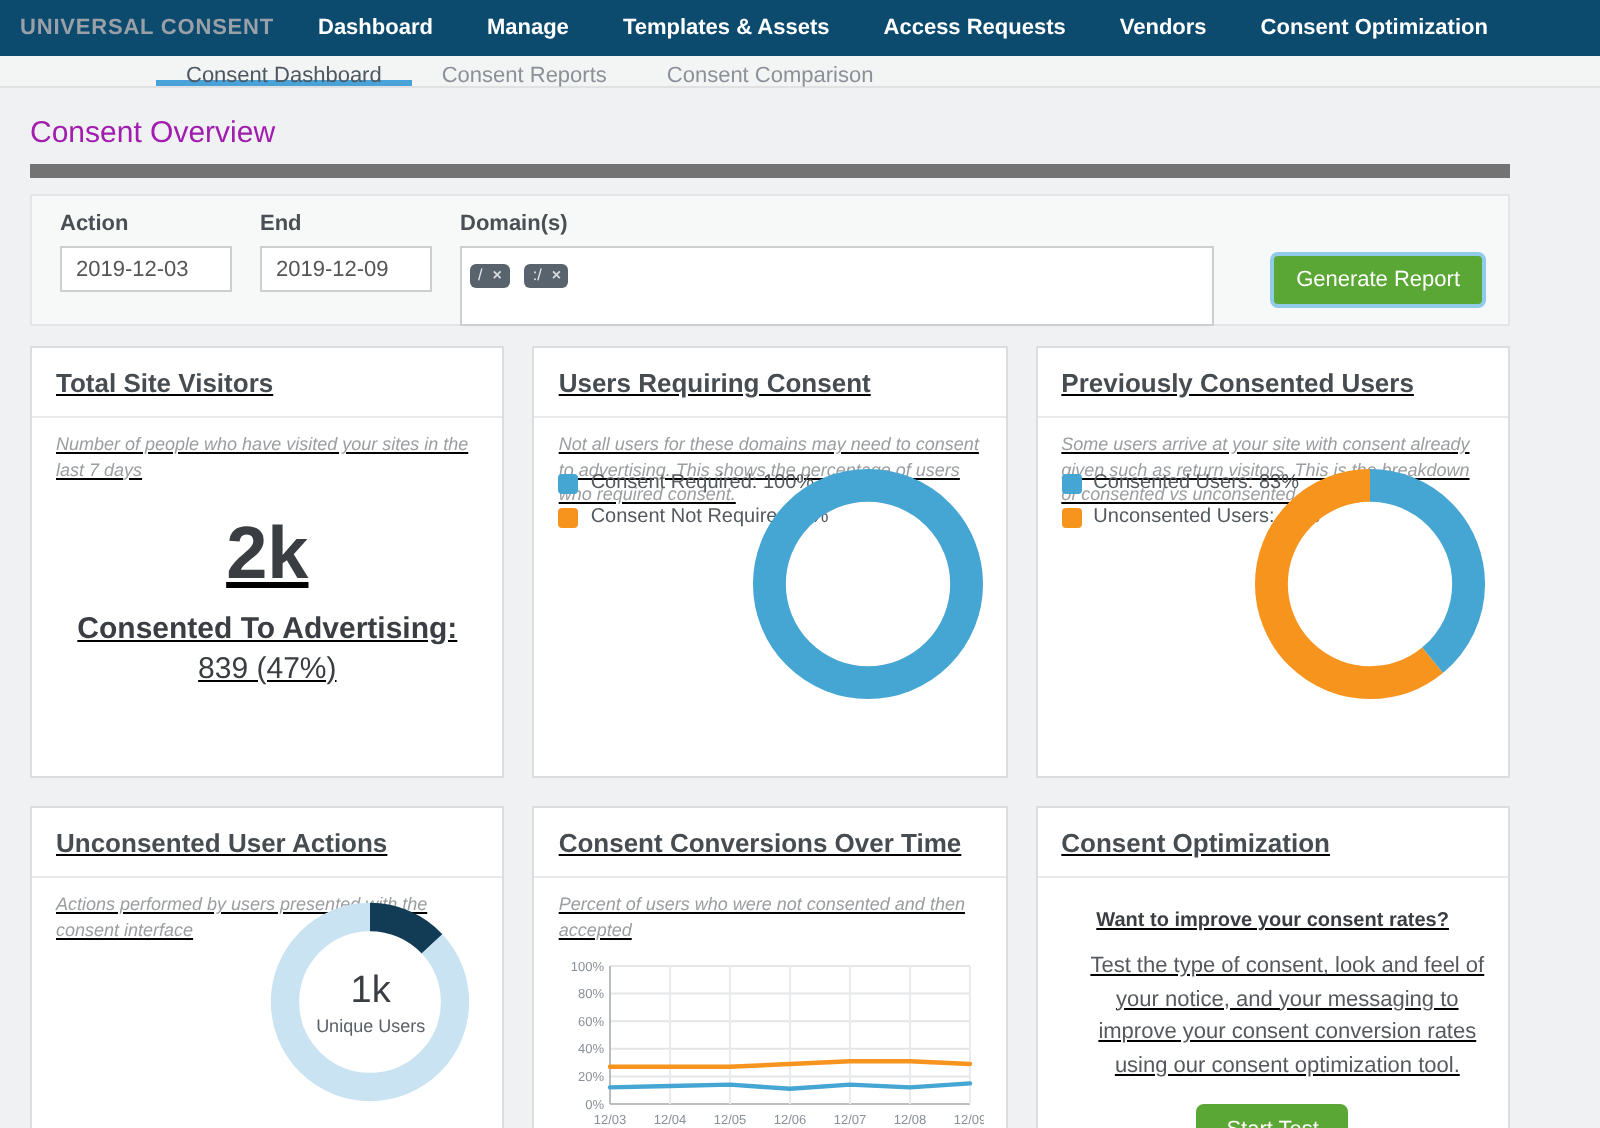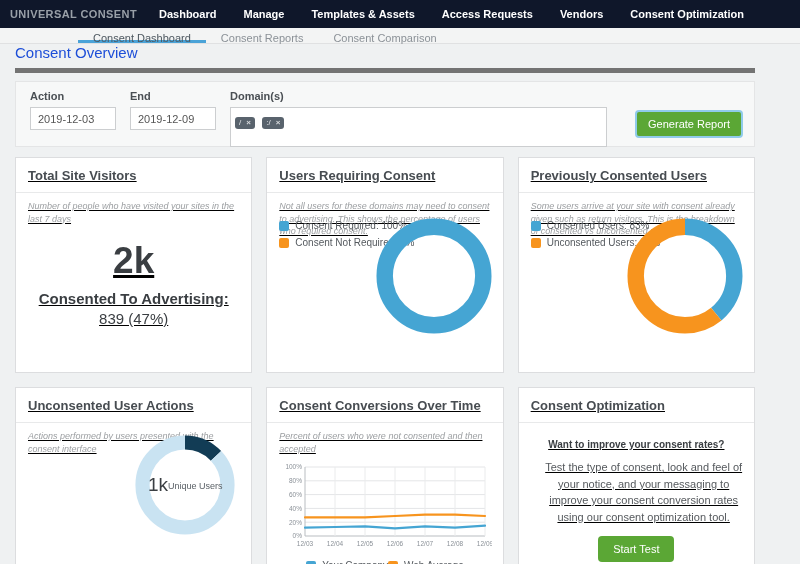--- a/index.html
+++ b/index.html
@@ -1,31 +1,31 @@
 <!DOCTYPE html>
 <html><head>
 <meta charset="utf-8">
 <style>
   * { margin:0; padding:0; box-sizing:border-box; }
   body { background:#eef0f1; font-family:"Liberation Sans", sans-serif; }
   .app { position:relative; width:800px; height:564px; background:#eff1f2; overflow:hidden; }
 
   
-  .navbar { height:28px; background:#0f172a; display:flex; align-items:center; padding:0 10px; }
+  .navbar { height:28px; background:#0c4a6e; display:flex; align-items:center; padding:0 10px; }
   .brand { color:#99a0a8; font-size:11px; font-weight:700; letter-spacing:.4px; margin-right:22px; white-space:nowrap; }
   .nav-items { display:flex; align-items:center; }
   .nav-item { color:#ffffff; font-size:11px; font-weight:700; margin-right:27px; cursor:pointer; white-space:nowrap; }
 
   
   .tabbar { height:16px; background:#f3f4f4; border-bottom:1px solid #e0e1e2; display:flex; padding-left:78px; }
   .tab { font-size:11px; color:#8b9197; padding:0 15px; line-height:21px; cursor:pointer; white-space:nowrap; }
   .tab.active { color:#4d575f; box-shadow:inset 0 -3px 0 #4aa3d8; }
 
   .content { width:740px; margin-left:15px; }
-  .page-title { font-size:15px; color:#1d4ed8; padding-bottom:7px; border-bottom:5px solid #737373; }
+  .page-title { margin-top:14px; font-size:15px; color:#a21caf; padding-bottom:7px; border-bottom:7px solid #737373; }
 
   
   .filter-panel { position:relative; margin-top:8px; background:#f7f8f8; border:1px solid #e4e5e6; height:66px; padding:8px 14px; display:flex; }
   .fgroup { margin-right:14px; }
   .fgroup .flabel { display:block; font-size:11px; font-weight:700; color:#4a4f54; margin-bottom:5px; }
   .date-input { width:86px; height:23px; border:1px solid #ccced0; background:#fff; font-size:11px; color:#555; padding:0 7px; font-family:"Liberation Sans",sans-serif; }
   .domains-box { width:377px; height:40px; border:1px solid #ccced0; background:#fff; padding:3px 4px; cursor:text; }
   .tag { display:inline-flex; align-items:center; background:#59636d; color:#e8eaec; font-size:8px; border-radius:3px; padding:2px 4px; margin-right:3px; line-height:1; }
   .tag .tag-x { margin-left:5px; font-size:8px; font-weight:700; color:#d7dadd; cursor:pointer; }
   .btn-green { background:#5ba735; color:#fff; font-size:11px; font-family:"Liberation Sans",sans-serif; border:none; border-radius:4px; padding:6px 11px; cursor:pointer; }
@@ -48,21 +48,21 @@
   .legend { position:absolute; left:12px; }
   .legend.pos-a { top:62px; }
   .legend.pos-b { top:46px; }
   .legend-item { display:flex; align-items:center; margin-bottom:6px; }
   .swatch { width:10px; height:10px; border-radius:2px; margin-right:6px; flex:none; }
   .legend-item span:last-child { font-size:10px; color:#54595e; white-space:nowrap; }
   .donut-wrap { position:absolute; }
   .donut-wrap.lg { width:116px; height:116px; top:60px; right:11px; }
   .donut-wrap.sm { width:100px; height:100px; top:47px; right:16px; }
   .donut-wrap svg { width:100%; height:100%; display:block; }
-  .donut-center { position:absolute; inset:0; display:flex; align-items:center; justify-content:center; text-align:center; }
+  .donut-center { position:absolute; inset:0; display:flex; flex-direction:column; align-items:center; justify-content:center; text-align:center; }
   .donut-center .dc-big { font-size:19px; color:#3a3e42; }
   .donut-center .dc-small { font-size:9px; color:#5a6066; margin-top:1px; }
 
   
   .linechart-svg { display:block; margin:6px auto 0; width:214px; height:97px; }
   svg text { font-family:"Liberation Sans", sans-serif; }
   .chart-legend { display:flex; justify-content:center; margin-top:2px; }
   .chart-legend .legend-item { margin-bottom:0; }
 
   

